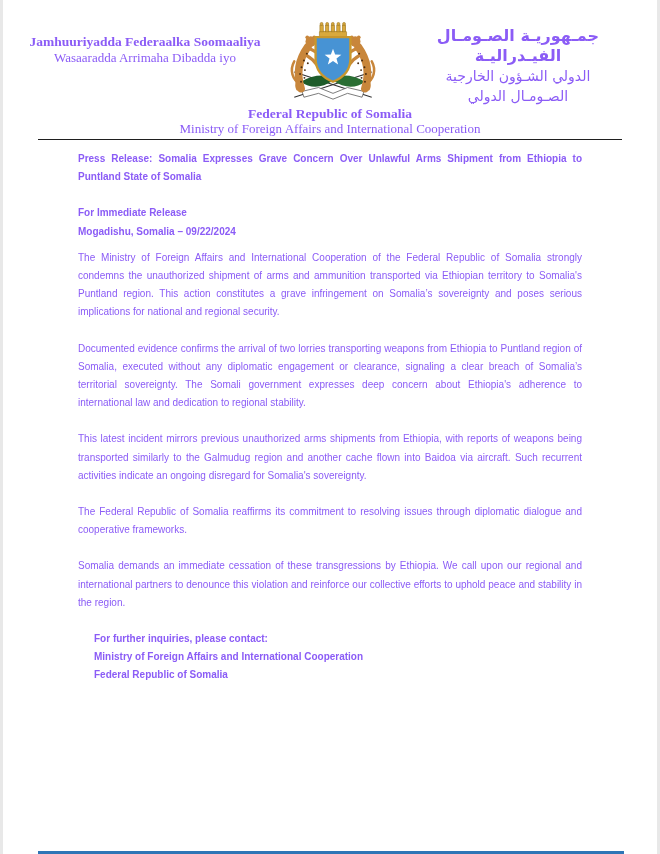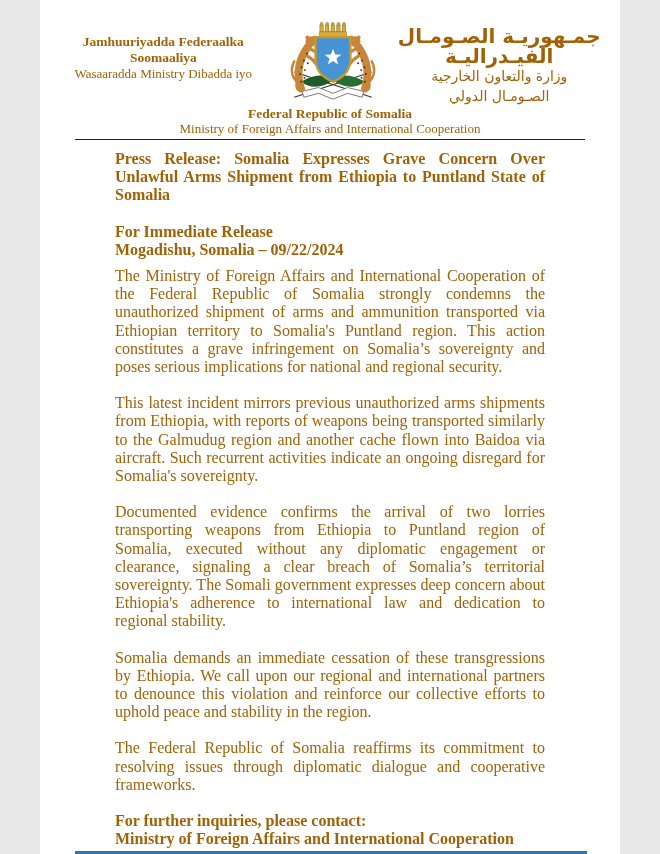--- a/index.html
+++ b/index.html
@@ -1,23 +1,23 @@
 <!DOCTYPE html>
 <html><head>
 <meta charset="utf-8">
 <style>
   html,body{margin:0;padding:0;background:#e8e8e8;}
   .page{
     position:relative;
-    width:580px;height:854px;
+    width:654px;height:854px;
     margin:0 auto;
     background:#ffffff;
     overflow:hidden;
     font-family:"Liberation Sans",sans-serif;
-    color:#a16207;
+    color:#8b5cf6;
   }
   
   .header-row{
     display:flex;
     justify-content:space-between;
     align-items:flex-start;
     padding:12px 16px 0 16px;
   }
   .hdr-left{
     width:256px;
@@ -32,66 +32,65 @@
   .emblem-wrap{width:124px;flex:0 0 auto;display:flex;justify-content:center;}
   .hdr-arabic{
     width:250px;
     text-align:center;
     direction:rtl;
     font-family:"DejaVu Sans",sans-serif;
     margin-top:14px;
     line-height:20px;
     font-size:14px;
   }
-  .hdr-arabic .a1{font-weight:bold;font-size:20px;letter-spacing:1px;}
+  .hdr-arabic .a1{font-weight:bold;font-size:16px;letter-spacing:1px;}
   .org{
     text-align:center;
     font-family:"Liberation Serif",serif;
     line-height:15px;
   }
   .org .o1{font-weight:bold;font-size:13.5px;}
   .org .o2{font-size:13px;}
   .divider{
     margin:3px 35px 0 35px;
     border-top:1.6px solid #1f1f1f;
     height:0;
   }
   
   .doc-body{
     padding:10px 75px 0 75px;
-    font-size:16px;
+    font-size:10px;
     line-height:18.2px;
     text-align:justify;
     text-align-last:left;
-    font-family:Liberation Serif, serif;
   }
   .doc-body p{margin:0 0 18px 0;}
   .doc-title{font-weight:bold;margin-bottom:18px;}
   .release-block{font-weight:bold;margin-bottom:8px;}
   .release-block div{text-align:left;}
   .contact-block{font-weight:bold;margin-top:1px;}
-  .contact-block div{text-align:right;}
+  .contact-block div{text-align:right;margin-left:16px;}
   
   .footer-line{
     position:absolute;
     left:35px;right:33px;bottom:0px;
     height:3px;
     background:#2e75b6;
   }
 </style>
 </head>
 <body>
 
 <div class="page">
 
   <div class="header-row">
 
     <div class="hdr-left">
       <div class="l1">Jamhuuriyadda Federaalka Soomaaliya</div>
-      <div class="l2">Wasaaradda Ministry Dibadda iyo</div>
+      <div class="l2">Wasaaradda Arrimaha Dibadda iyo</div>
     </div>
 
     <div class="emblem-wrap">
       <svg width="122" height="92" viewBox="0 0 120 95" aria-hidden="true">
 
         <path d="M20,88 L100,62" stroke="#333" stroke-width="1.1" fill="none"></path>
         <path d="M20,62 L100,88" stroke="#333" stroke-width="1.1" fill="none"></path>
 
         <path d="M28,82 L45,78 L60,84 L75,78 L92,82 L90,88 L75,84 L60,90 L45,84 L30,88 Z" fill="#ffffff" stroke="#555" stroke-width="0.8"></path>
 
@@ -154,21 +153,21 @@
 
         <g>
           <path d="M60,26 L78,26 L78,48 C78,60 70,68 60,72 C50,68 42,60 42,48 L42,26 Z" stroke="#c9972c" stroke-width="2.4" fill="#4793d4"></path>
           <polygon points="60,38 62.2,44 68.6,44.2 63.6,48.1 65.3,54.3 60,50.6 54.7,54.3 56.4,48.1 51.4,44.2 57.8,44" fill="#ffffff"></polygon>
         </g>
       </svg>
     </div>
 
     <div class="hdr-arabic">
       <div class="a1">جمـهوريـة الصـومـال الفيـدراليـة</div>
-      <div class="a2">وزارة والتعاون الخارجية</div>
+      <div class="a2">الدولي الشـؤون الخارجية</div>
       <div class="a3">الصـومـال الدولي</div>
     </div>
   </div>
 
   <div class="org">
     <div class="o1">Federal Republic of Somalia</div>
     <div class="o2">Ministry of Foreign Affairs and International Cooperation</div>
   </div>
 
   <div class="divider"></div>
@@ -176,24 +175,24 @@
   <div class="doc-body">
 
     <p class="doc-title">Press Release: Somalia Expresses Grave Concern Over Unlawful Arms Shipment from Ethiopia to Puntland State of Somalia</p>
 
     <div class="release-block">
       <div>For Immediate Release</div>
       <div>Mogadishu, Somalia – 09/22/2024</div>
     </div>
 
     <p>The Ministry of Foreign Affairs and International Cooperation of the Federal Republic of Somalia strongly condemns the unauthorized shipment of arms and ammunition transported via Ethiopian territory to Somalia's Puntland region. This action constitutes a grave infringement on Somalia’s sovereignty and poses serious implications for national and regional security.</p>
+    <p>Documented evidence confirms the arrival of two lorries transporting weapons from Ethiopia to Puntland region of Somalia, executed without any diplomatic engagement or clearance, signaling a clear breach of Somalia’s territorial sovereignty. The Somali government expresses deep concern about Ethiopia's adherence to international law and dedication to regional stability.</p>
     <p>This latest incident mirrors previous unauthorized arms shipments from Ethiopia, with reports of weapons being transported similarly to the Galmudug region and another cache flown into Baidoa via aircraft. Such recurrent activities indicate an ongoing disregard for Somalia's sovereignty.</p>
-    <p>Documented evidence confirms the arrival of two lorries transporting weapons from Ethiopia to Puntland region of Somalia, executed without any diplomatic engagement or clearance, signaling a clear breach of Somalia’s territorial sovereignty. The Somali government expresses deep concern about Ethiopia's adherence to international law and dedication to regional stability.</p>
+    <p>The Federal Republic of Somalia reaffirms its commitment to resolving issues through diplomatic dialogue and cooperative frameworks.</p>
     <p>Somalia demands an immediate cessation of these transgressions by Ethiopia. We call upon our regional and international partners to denounce this violation and reinforce our collective efforts to uphold peace and stability in the region.</p>
-    <p>The Federal Republic of Somalia reaffirms its commitment to resolving issues through diplomatic dialogue and cooperative frameworks.</p>
 
     <div class="contact-block">
       <div>For further inquiries, please contact:</div>
       <div>Ministry of Foreign Affairs and International Cooperation</div>
       <div>Federal Republic of Somalia</div>
     </div>
   </div>
 
   <div class="footer-line"></div>
 </div>

